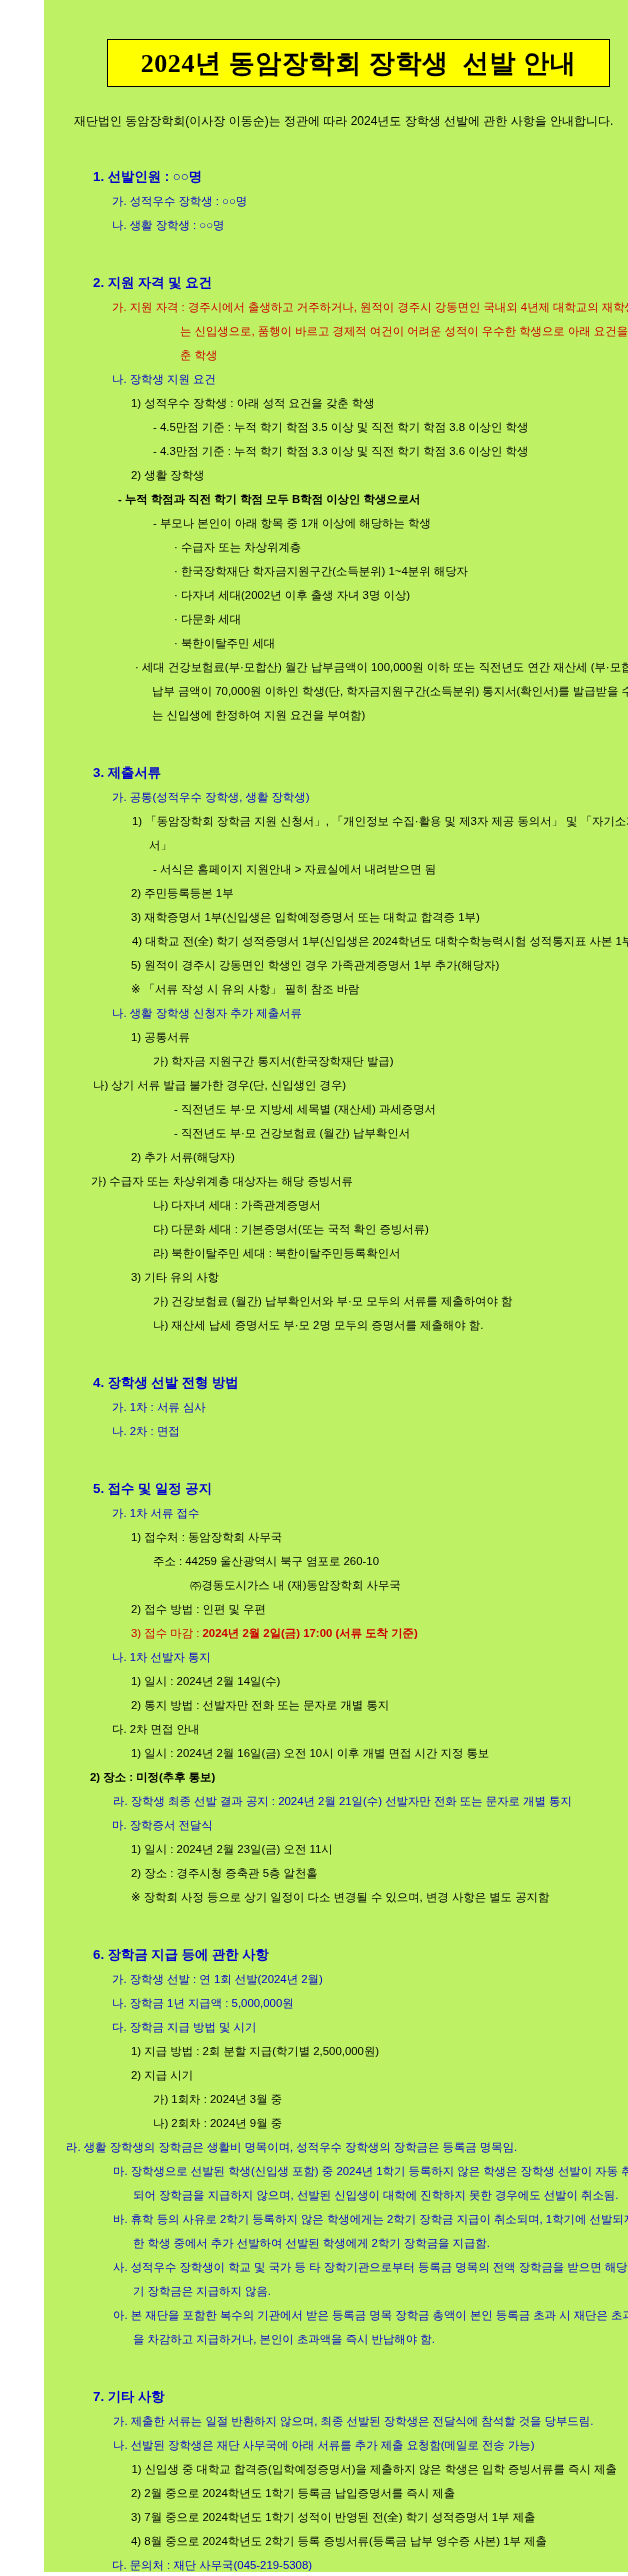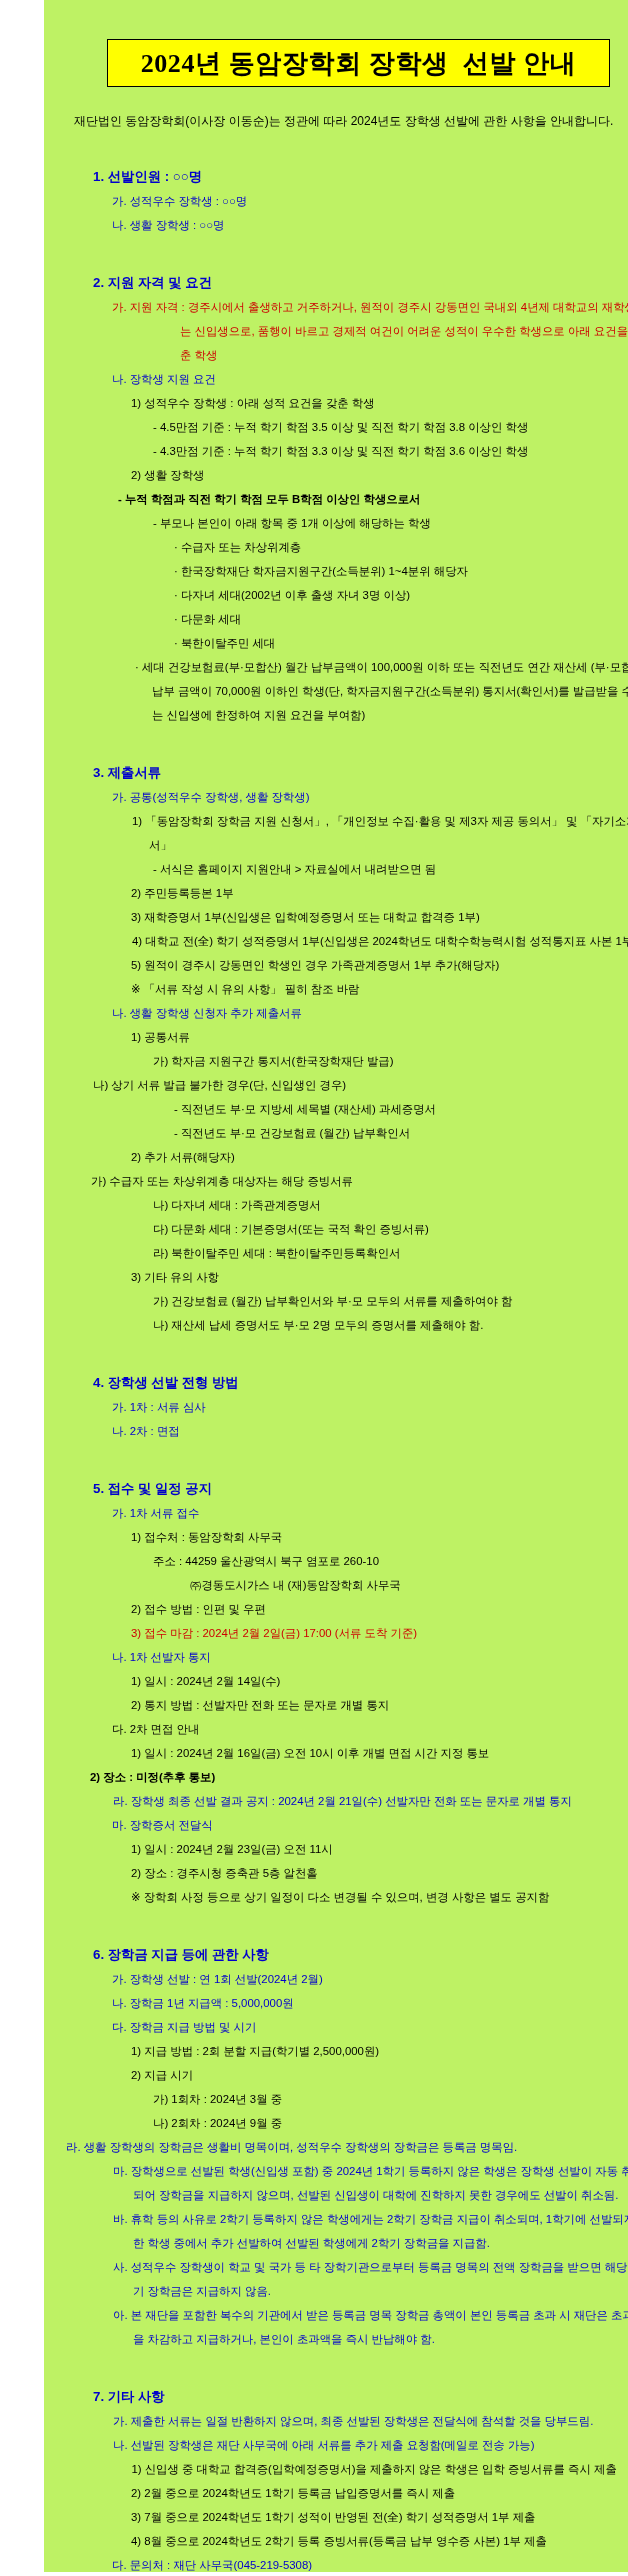--- a/index.html
+++ b/index.html
@@ -25,21 +25,21 @@
   .sec-heading{
     margin:33px 19px 0 49px;font-size:13.3px;font-weight:bold;color:#0000cc;
     line-height:25px;
   }
   .line{
     font-size:11.4px;line-height:24px;color:#000000;padding-right:21.6px;
   }
   .c-blue{color:#0000cc;}
   .c-red{color:#cc0000;}
   .c-black{color:#000000;}
-  .bold{font-weight:normal;}
+  .bold{font-weight:bold;}
 </style>
 </head>
 <body>
 
 <div class="page">
 
   <div class="title-box">
     <span class="title-text">2024년 동암장학회 장학생  선발 안내</span>
   </div>
 

